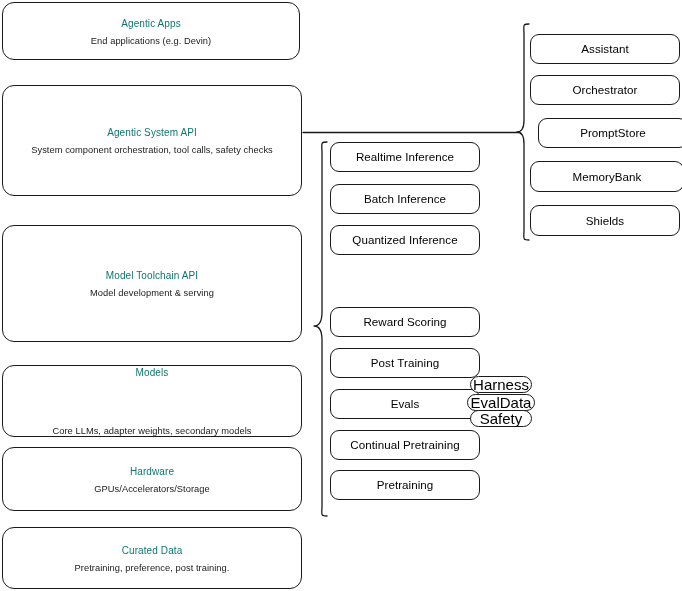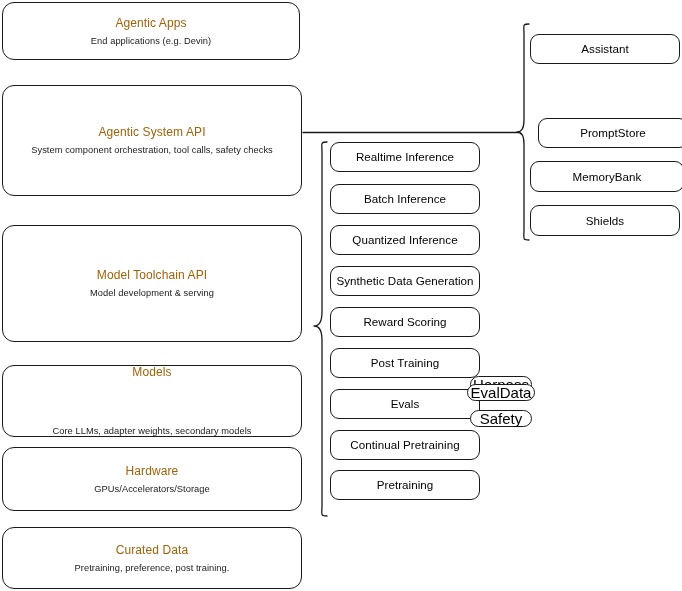--- a/index.html
+++ b/index.html
@@ -25,23 +25,23 @@
     border-radius: 12px;
     background: #ffffff;
     display: flex;
     flex-direction: column;
     align-items: center;
     justify-content: center;
     text-align: center;
     padding: 2px 8px;
   }
   .layer-title {
-    font-size: 12px;
+    font-size: 10px;
     line-height: 17px;
-    color: #a16207;
+    color: #0f766e;
     letter-spacing: 0.1px;
   }
   .layer-sub {
     font-size: 9.3px;
     line-height: 13px;
     color: #1a1a1a;
     margin-top: 3px;
     letter-spacing: 0.05px;
   }
   .item-box {
@@ -137,20 +137,23 @@
              L 14 98
              C 14 106, 12 110, 7 110
              C 12 110, 14 114, 14 122
              L 14 208
              C 14 216, 12 218, 19 218"></path>
   </svg>
 
   <div class="item-box" style="left:530px; top:34px; width:150px; height:30px;">
     <span class="item-label">Assistant</span>
   </div>
+  <div class="item-box" style="left:530px; top:75px; width:150px; height:30px;">
+    <span class="item-label">Orchestrator</span>
+  </div>
   <div class="item-box" style="left:538px; top:118px; width:150px; height:30px;">
     <span class="item-label">PromptStore</span>
   </div>
   <div class="item-box" style="left:530px; top:161px; width:154px; height:31px;">
     <span class="item-label">MemoryBank</span>
   </div>
   <div class="item-box" style="left:530px; top:205px; width:150px; height:31px;">
     <span class="item-label">Shields</span>
   </div>
 
@@ -166,42 +169,39 @@
 
   <div class="item-box" style="left:330px; top:142px; width:150px; height:30px;">
     <span class="item-label">Realtime Inference</span>
   </div>
   <div class="item-box" style="left:330px; top:184px; width:150px; height:30px;">
     <span class="item-label">Batch Inference</span>
   </div>
   <div class="item-box" style="left:330px; top:225px; width:150px; height:30px;">
     <span class="item-label">Quantized Inference</span>
   </div>
-  <div class="item-box" style="left:330px; top:266px; width:150px; height:30px;">
-    <span class="item-label">Synthetic Data Generation</span>
-  </div>
   <div class="item-box" style="left:330px; top:348px; width:150px; height:30px;">
     <span class="item-label">Post Training</span>
   </div>
   <div class="item-box" style="left:330px; top:307px; width:150px; height:30px;">
     <span class="item-label">Reward Scoring</span>
   </div>
   <div class="item-box" style="left:330px; top:389px; width:150px; height:30px;">
     <span class="item-label">Evals</span>
   </div>
   <div class="item-box" style="left:330px; top:430px; width:150px; height:30px;">
     <span class="item-label">Continual Pretraining</span>
   </div>
   <div class="item-box" style="left:330px; top:470px; width:150px; height:30px;">
     <span class="item-label">Pretraining</span>
   </div>
 
   <div class="pill" style="left:470px; top:376px; width:62px; height:17px;">
     <span class="pill-label">Harness</span>
   </div>
-  <div class="pill" style="left:467px; top:384px; width:68px; height:17px;text-align:center;">
+  <div class="pill" style="left:467px; top:394px; width:68px; height:17px;text-align:center;">
     <span class="pill-label">EvalData</span>
   </div>
   <div class="pill" style="left:470px; top:410px; width:62px; height:17px;">
     <span class="pill-label">Safety</span>
   </div>
 
 </div>
 
 </body></html>

